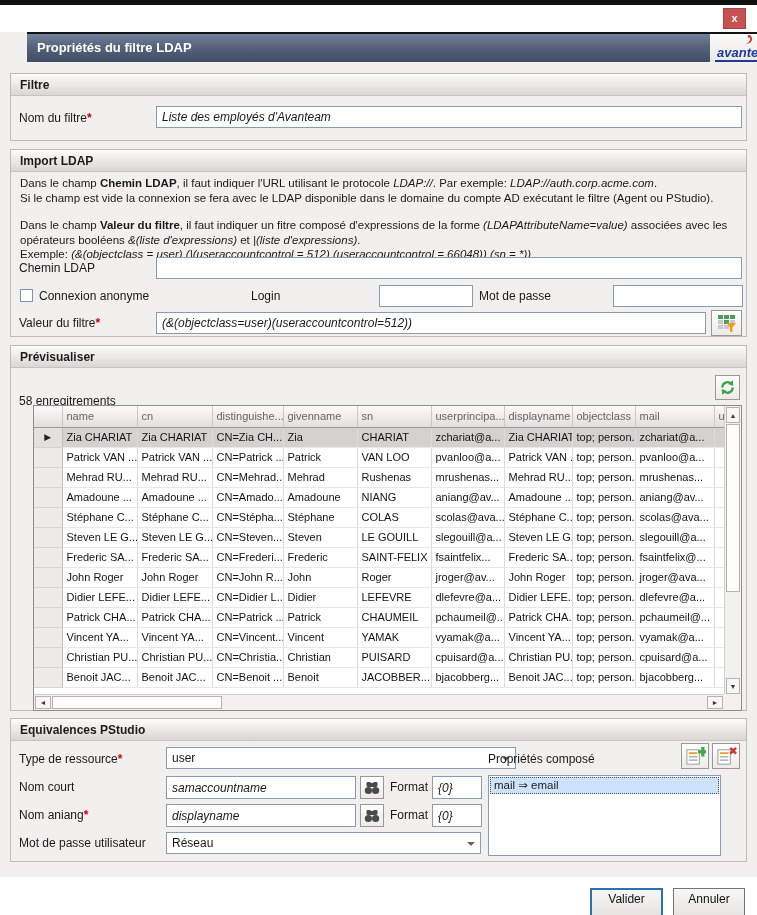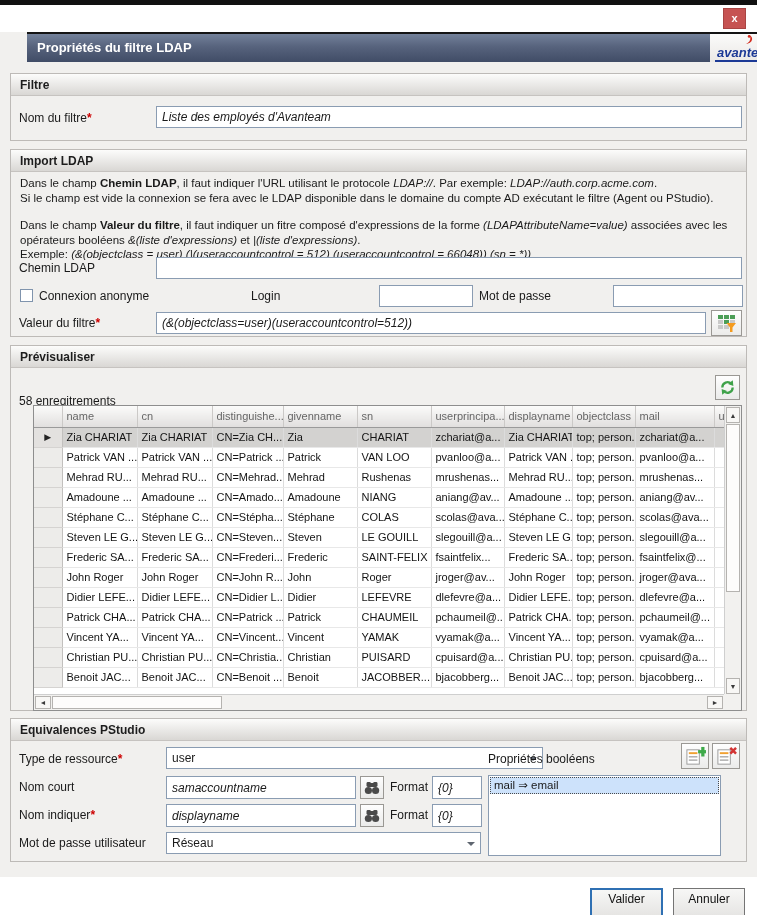--- a/index.html
+++ b/index.html
@@ -343,22 +343,22 @@
       <div class="sb-btn" id="hsb-right">►</div>
     </div>
     <div id="sb-corner"></div>
   </div>
 </div>
 
 <div class="section" style="top:718px; height:144px;">
   <div class="section-hdr">Equivalences PStudio</div>
 
   <div class="lbl" style="left:8px; top:33px;"><span>Type de ressource</span><span class="req">*</span></div>
-  <div class="combo" style="left:155px; top:28px; width:377px;"><span>user</span><span class="combo-arr"></span></div>
-  <div class="lbl" style="left:477px; top:33px;">Propriétés booléens</div>
+  <div class="combo" style="left:155px; top:28px; width:350px;"><span>user</span><span class="combo-arr"></span></div>
+  <div class="lbl" style="left:477px; top:33px;">Propriétés composé</div>
   <div class="icon-btn" style="right:37px; top:24px; width:28px; height:26px;">
     <svg width="21" height="21" viewBox="0 0 22 22">
       <rect x="2" y="4" width="13" height="15" fill="#fff" stroke="#9a9a9a"></rect>
       <rect x="4" y="6.5" width="9" height="2" fill="#f0a030"></rect>
       <rect x="4" y="10.5" width="9" height="1.6" fill="#b0b0b0"></rect>
       <rect x="4" y="14" width="9" height="1.6" fill="#b0b0b0"></rect>
       <rect x="17" y="1" width="3.4" height="10" fill="#3faa4a"></rect>
       <rect x="13.7" y="4.3" width="10" height="3.4" fill="#3faa4a"></rect>
     </svg>
   </div>
@@ -379,21 +379,21 @@
       <rect x="4.5" y="2" width="7" height="4" fill="#4a4a4a"></rect>
       <rect x="2.5" y="1" width="4.4" height="5" rx="1.4" fill="#4a4a4a"></rect>
       <rect x="9.1" y="1" width="4.4" height="5" rx="1.4" fill="#4a4a4a"></rect>
       <circle cx="4.4" cy="9.5" r="3.6" fill="#4a4a4a"></circle>
       <circle cx="11.6" cy="9.5" r="3.6" fill="#4a4a4a"></circle>
     </svg>
   </div>
   <div class="lbl" style="left:379px; top:61px;">Format</div>
   <input class="txt" style="left: 421px; top: 57px; width: 50px; height: 23px;" value="{0}">
 
-  <div class="lbl" style="left:8px; top:89px;"><span>Nom indiquer</span><span class="req">*</span></div>
+  <div class="lbl" style="left:8px; top:89px;"><span>Nom aniang</span><span class="req">*</span></div>
   <input class="txt" style="left: 155px; top: 85px; width: 190px; height: 23px;" value="displayname">
   <div class="icon-btn" style="left:349px; top:85px; width:24px; height:23px;">
     <svg width="16" height="14" viewBox="0 0 16 14">
       <rect x="4.5" y="2" width="7" height="4" fill="#4a4a4a"></rect>
       <rect x="2.5" y="1" width="4.4" height="5" rx="1.4" fill="#4a4a4a"></rect>
       <rect x="9.1" y="1" width="4.4" height="5" rx="1.4" fill="#4a4a4a"></rect>
       <circle cx="4.4" cy="9.5" r="3.6" fill="#4a4a4a"></circle>
       <circle cx="11.6" cy="9.5" r="3.6" fill="#4a4a4a"></circle>
     </svg>
   </div>

